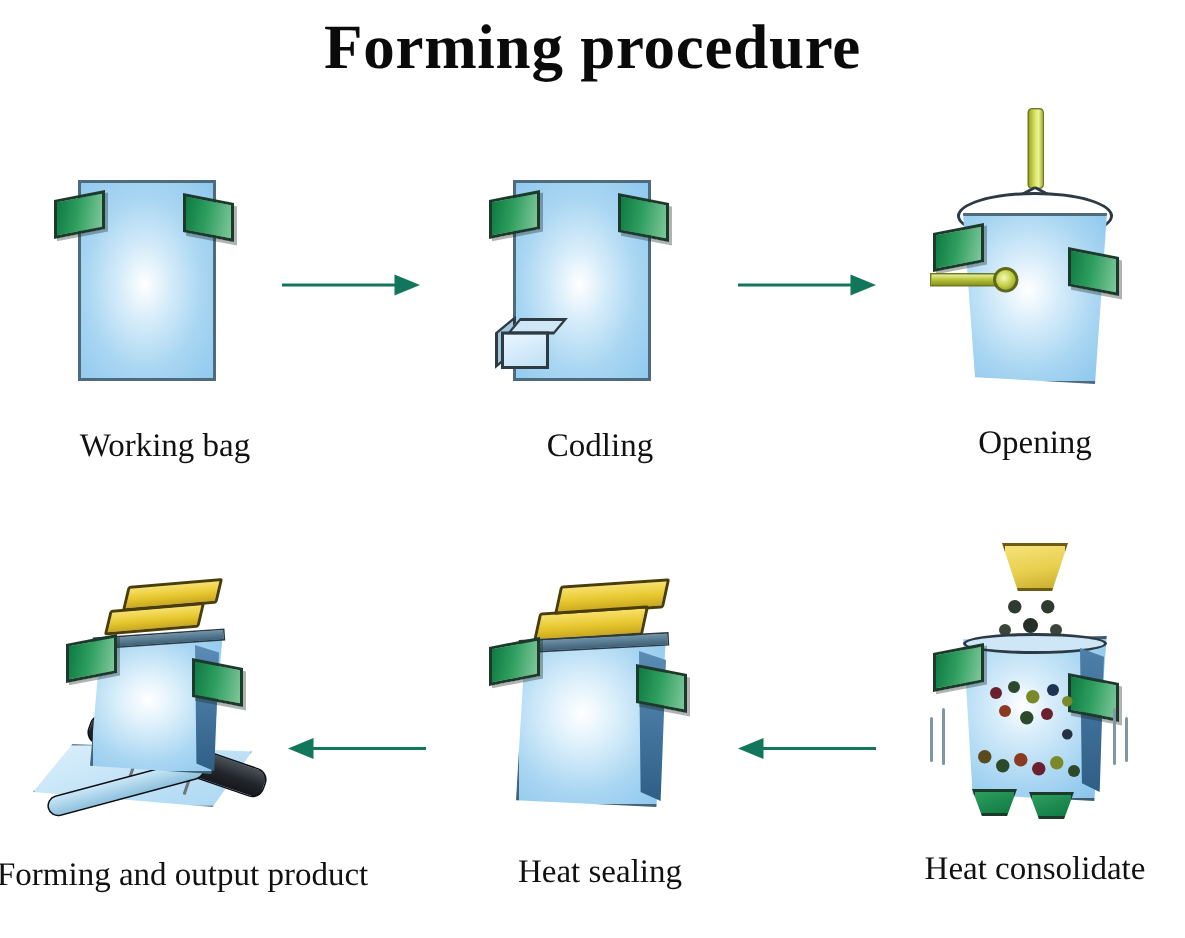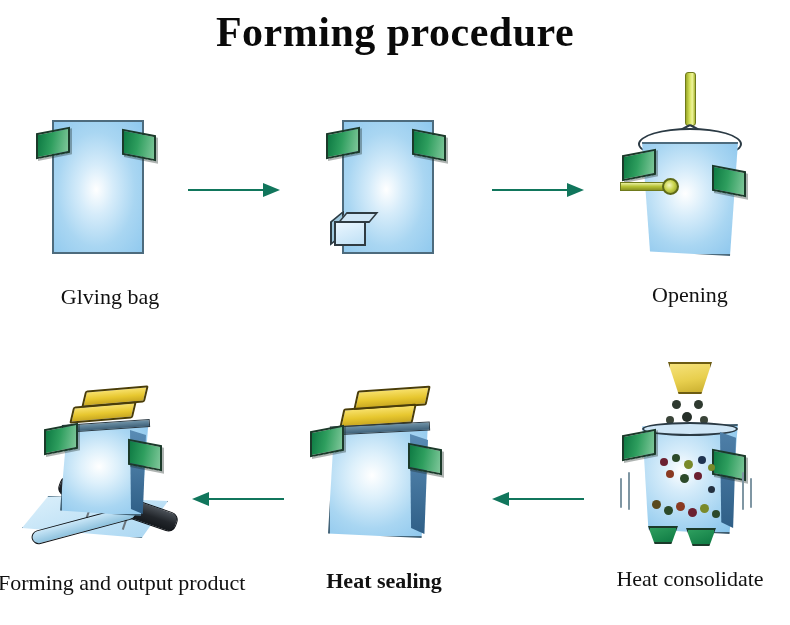--- a/index.html
+++ b/index.html
@@ -208,38 +208,39 @@
 <body>
 
 <div id="page-title">Forming procedure</div>
 
 <div class="step" style="left:10px; top:108px;">
   <div class="step-art" style="height:160px;">
     <div class="bag-body" style="left:42px; top:12px; width:92px; height:134px;"></div>
     <div class="clamp left" style="left:26px; top:22px;"></div>
     <div class="clamp right" style="left:112px; top:24px;"></div>
   </div>
-  <div class="step-label" style="margin-top:16px;">Glving bag</div>
+  <div class="step-label" style="margin-top:16px;">Working bag</div>
 </div>
 
 <div class="arrow right" style="left:188px; top:178px; width:92px;">
   <div class="shaft"></div>
   <div class="head"></div>
 </div>
 
 <div class="step" style="left:300px; top:108px;">
   <div class="step-art" style="height:160px;">
     <div class="bag-body" style="left:42px; top:12px; width:92px; height:134px;"></div>
     <div class="clamp left" style="left:26px; top:22px;"></div>
     <div class="clamp right" style="left:112px; top:24px;"></div>
 
     <div class="cube-side" style="left:30px; top:108px; width:14px; height:24px;"></div>
     <div class="cube-top" style="left:42px; top:104px; width:32px; height:11px;"></div>
     <div class="cube-face" style="left:34px; top:113px; width:32px; height:25px;"></div>
   </div>
+  <div class="step-label" style="margin-top:16px;">Codling</div>
 </div>
 
 <div class="arrow right" style="left:492px; top:178px; width:92px;">
   <div class="shaft"></div>
   <div class="head"></div>
 </div>
 
 <div class="step" style="left:590px; top:66px;">
   <div class="step-art" style="height:202px;">
 
@@ -315,21 +316,21 @@
     <div class="shaker-foot" style="left:96px; top:168px; width:30px; height:18px; clip-path:polygon(0 0,100% 0,78% 100%,22% 100%);"></div>
   </div>
   <div class="step-label" style="margin-top:10px;">Heat consolidate</div>
 </div>
 
 <div class="arrow left" style="left:492px; top:487px; width:92px;">
   <div class="shaft"></div>
   <div class="head"></div>
 </div>
 
-<div class="step" style="left:284px; top:380px;font-weight:bold;">
+<div class="step" style="left:300px; top:380px;">
   <div class="step-art" style="height:176px;">
 
     <div class="seal-bar" style="left:72px; top:8px; width:72px; height:20px; transform:skewX(-16deg) rotate(-4deg);"></div>
     <div class="seal-bar" style="left:58px; top:26px; width:72px; height:20px; transform:skewX(-16deg) rotate(-4deg);"></div>
 
     <div style="position:absolute; left:44px; top:46px; width:104px; height:112px;
                 background:radial-gradient(ellipse at 42% 44%, #ffffff 0%, #ddf0fb 26%, #a9d6f2 62%, #8ac5ec 100%);
                 border:2px solid #44657a; box-sizing:border-box;
                 clip-path:polygon(6% 2%, 96% 0, 90% 100%, 0 96%);"></div>
 

